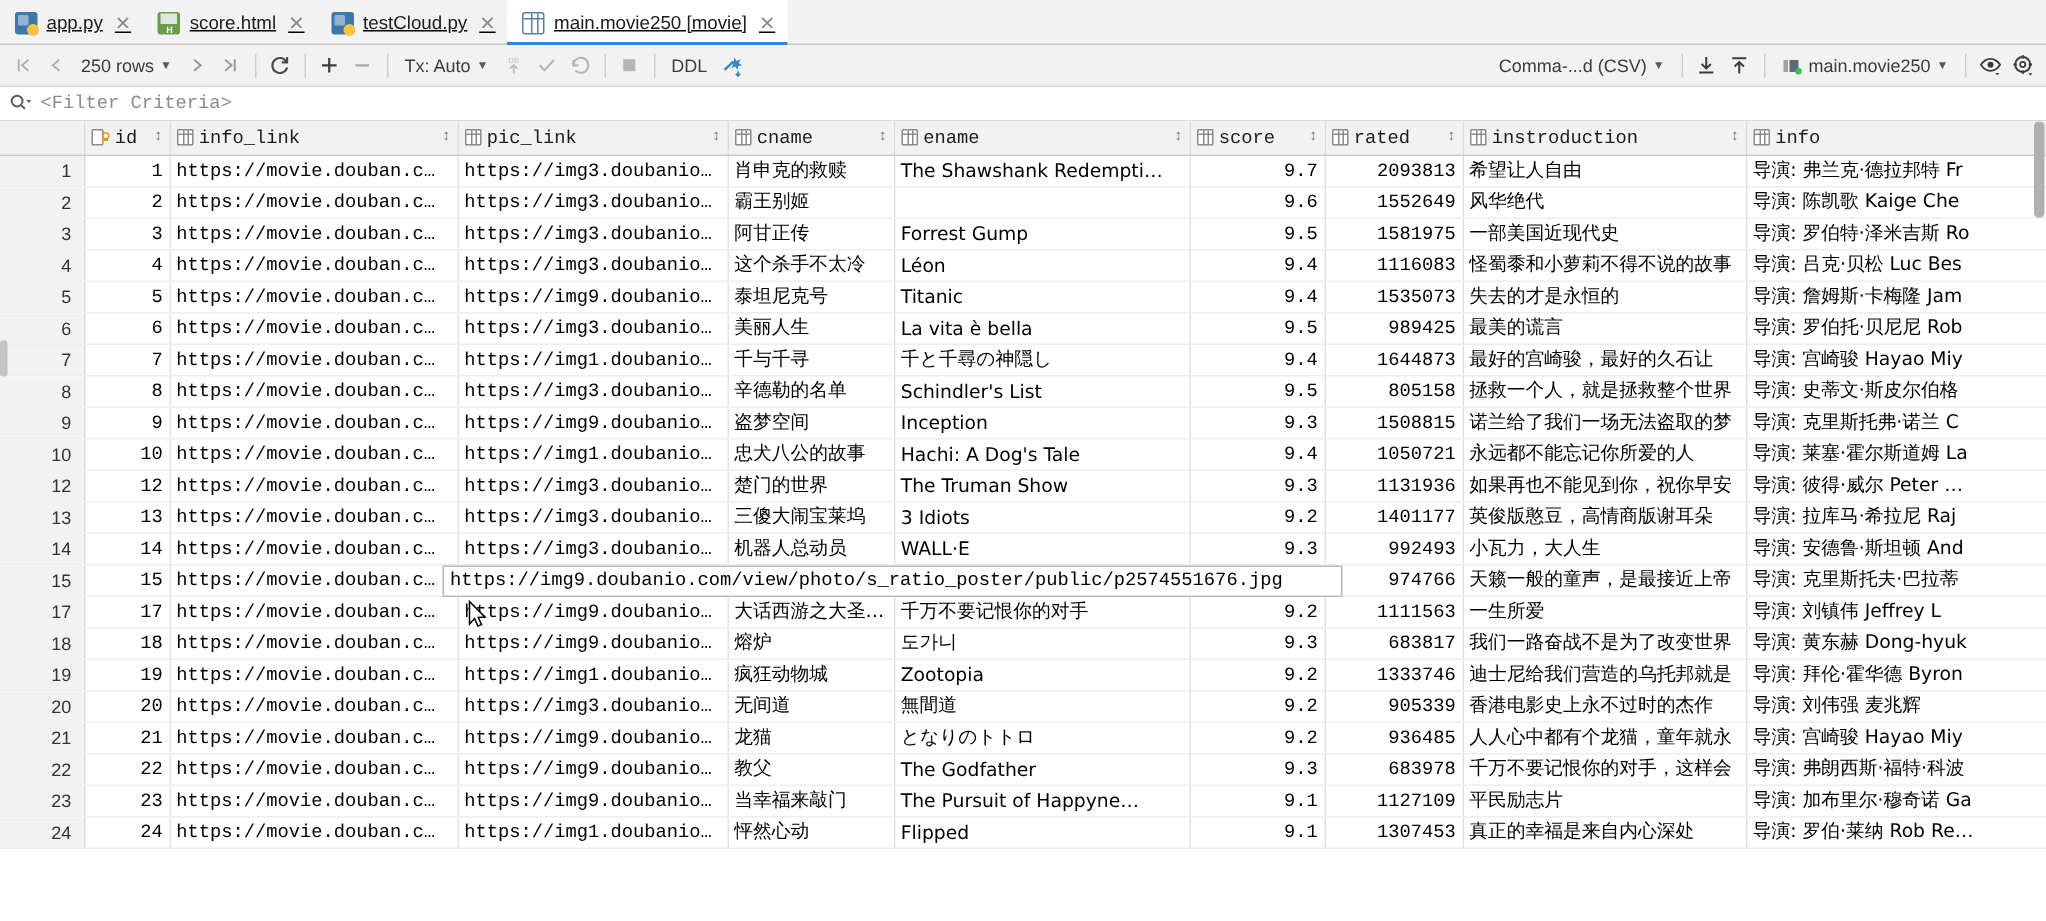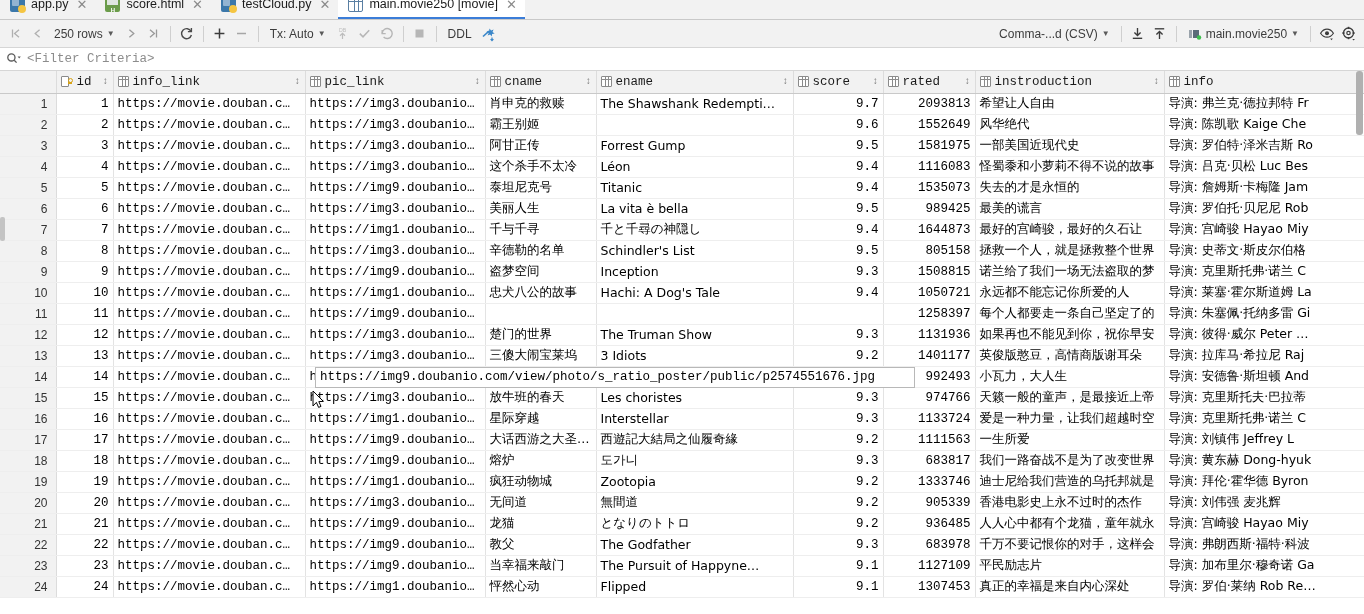--- a/index.html
+++ b/index.html
@@ -10,24 +10,25 @@
     background: #ffffff;
     font-family: "Liberation Sans", sans-serif;
     font-size: 12px;
     color: #000000;
     -webkit-font-smoothing: antialiased;
   }
 
   
   #tabbar {
     display: flex;
-    align-items: flex-end;
-    height: 20px;
+    align-items: flex-start;
+    height: 30px;
     background: #f2f2f2;
     border-bottom: 1px solid #c9c9c9;
+    text-decoration: underline;
   }
   .tab {
     display: flex;
     align-items: center;
     gap: 6px;
     padding: 0 8px 0 10px;
     height: 30px;
     font-size: 12.5px;
     color: #1b1b1b;
     cursor: default;
@@ -154,21 +155,21 @@
   }
   td.num { text-align: right; }
   td.cjk { font-family: "DejaVu Sans", sans-serif; font-size: 12.5px; }
   td.latin { font-family: "Liberation Mono", monospace; margin-top: 11px; }
   td.clip { text-overflow: ellipsis; }
   td.info  { border-right: none; }
 
   
   #expanded-cell {
     position: absolute;
-    left: 315px;
+    left: 295px;
     top: 296px;
     width: 600px;
     height: 21px;
     background: #ffffff;
     border: 1px solid #b8b8b8;
     font-family: "Liberation Mono", monospace;
     font-size: 12.5px;
     line-height: 19px;
     padding: 0 4px;
     white-space: nowrap;
@@ -570,32 +571,20 @@
           <td class="latin clip">https://movie.douban.c…</td>
           <td class="latin clip">https://img1.doubanio.…</td>
           <td class="cjk clip">忠犬八公的故事</td>
           <td class="cjk clip">Hachi: A Dog's Tale</td>
           <td class="num">9.4</td>
           <td class="num">1050721</td>
           <td class="cjk clip">永远都不能忘记你所爱的人</td>
           <td class="cjk clip info">导演: 莱塞·霍尔斯道姆 La</td>
         </tr>
         <tr>
-          <td class="rownum">11</td>
-          <td class="num">11</td>
-          <td class="latin clip">https://movie.douban.c…</td>
-          <td class="latin clip">https://img9.doubanio.c</td>
-          <td class="cjk clip"></td>
-          <td class="cjk clip"></td>
-          <td class="num"></td>
-          <td class="num">1258397</td>
-          <td class="cjk clip">每个人都要走一条自己坚定了的</td>
-          <td class="cjk clip info">导演: 朱塞佩·托纳多雷 Gi</td>
-        </tr>
-        <tr>
           <td class="rownum">12</td>
           <td class="num">12</td>
           <td class="latin clip">https://movie.douban.c…</td>
           <td class="latin clip">https://img3.doubanio.…</td>
           <td class="cjk clip">楚门的世界</td>
           <td class="cjk clip">The Truman Show</td>
           <td class="num">9.3</td>
           <td class="num">1131936</td>
           <td class="cjk clip">如果再也不能见到你，祝你早安</td>
           <td class="cjk clip info">导演: 彼得·威尔 Peter …</td>
@@ -630,38 +619,26 @@
           <td class="latin clip">https://movie.douban.c…</td>
           <td class="latin clip">https://img3.doubanio.…</td>
           <td class="cjk clip">放牛班的春天</td>
           <td class="cjk clip">Les choristes</td>
           <td class="num">9.3</td>
           <td class="num">974766</td>
           <td class="cjk clip">天籁一般的童声，是最接近上帝</td>
           <td class="cjk clip info">导演: 克里斯托夫·巴拉蒂</td>
         </tr>
         <tr>
-          <td class="rownum">16</td>
-          <td class="num">16</td>
-          <td class="latin clip">https://movie.douban.c…</td>
-          <td class="latin clip">https://img1.doubanio.…</td>
-          <td class="cjk clip">星际穿越</td>
-          <td class="cjk clip">Interstellar</td>
-          <td class="num">9.3</td>
-          <td class="num">1133724</td>
-          <td class="cjk clip">爱是一种力量，让我们超越时空</td>
-          <td class="cjk clip info">导演: 克里斯托弗·诺兰 C</td>
-        </tr>
-        <tr>
           <td class="rownum">17</td>
           <td class="num">17</td>
           <td class="latin clip">https://movie.douban.c…</td>
           <td class="latin clip">https://img9.doubanio.…</td>
           <td class="cjk clip">大话西游之大圣娶亲</td>
-          <td class="cjk clip">西遊記大結局之仙履奇緣</td>
+          <td class="cjk clip">千万不要记恨你的对手</td>
           <td class="num">9.2</td>
           <td class="num">1111563</td>
           <td class="cjk clip">一生所爱</td>
           <td class="cjk clip info">导演: 刘镇伟 Jeffrey L</td>
         </tr>
         <tr>
           <td class="rownum">18</td>
           <td class="num">18</td>
           <td class="latin clip">https://movie.douban.c…</td>
           <td class="latin clip">https://img9.doubanio.…</td>

